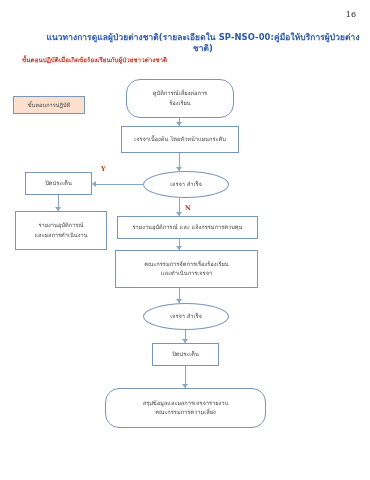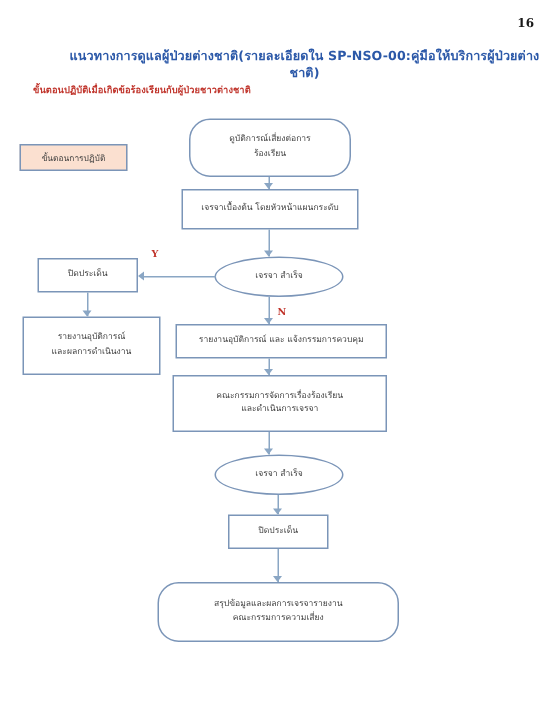--- a/index.html
+++ b/index.html
@@ -19,21 +19,21 @@
     position: absolute;
     inset: 0;
   }
 
   
   .page-number {
     position: absolute;
     right: 14px;
     top: 10px;
     font-size: 8px;
-    font-weight: bold;
+    font-weight: normal;
     color: #1a1a1a;
     font-family: "DejaVu Serif", "Liberation Serif", serif;
   }
 
   
   .doc-title {
     position: absolute;
     left: 0;
     right: 0;
     top: 32px;

